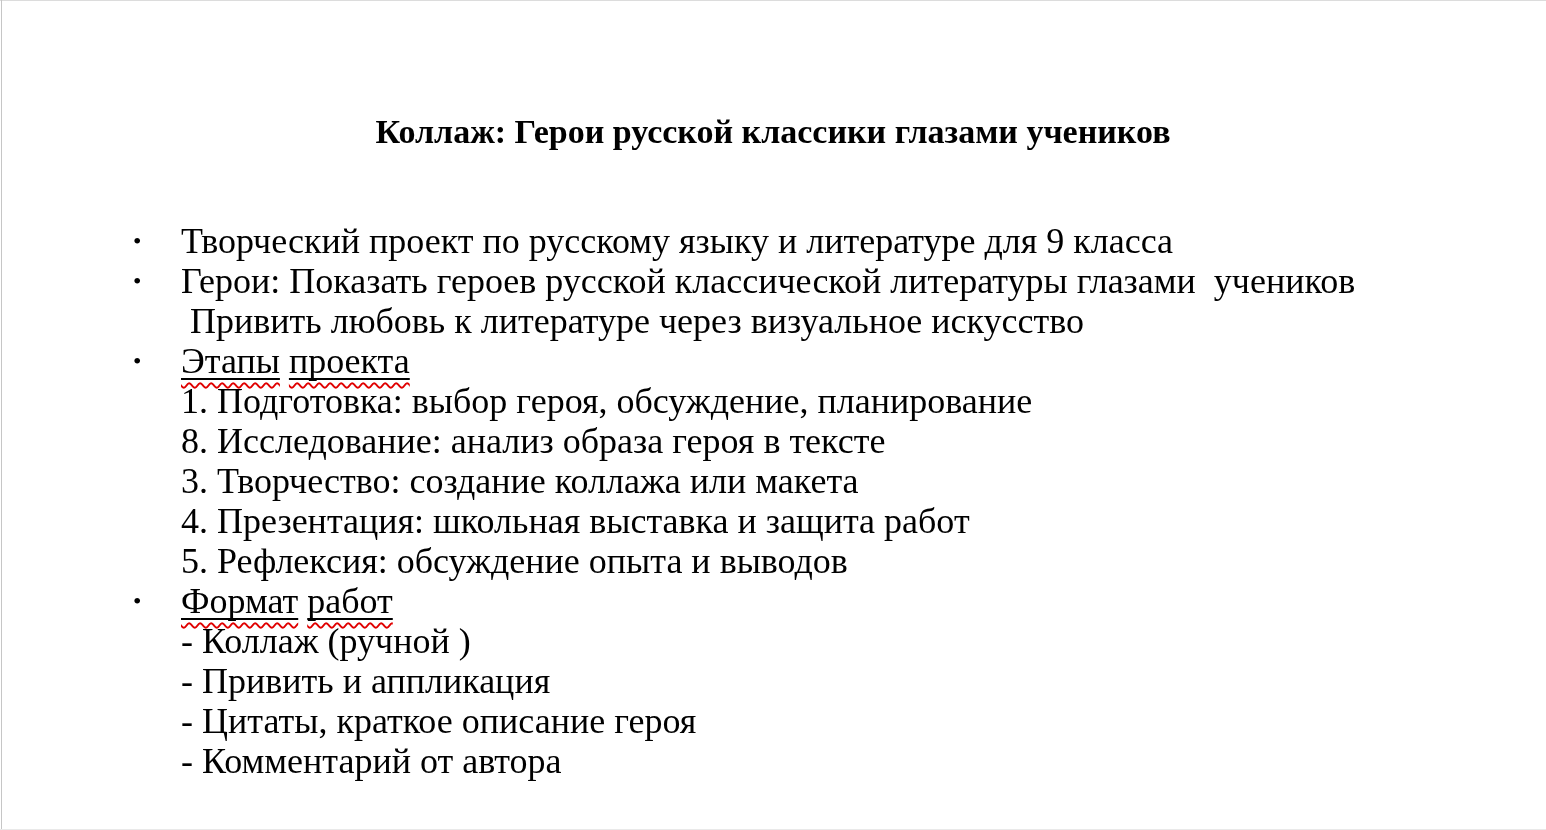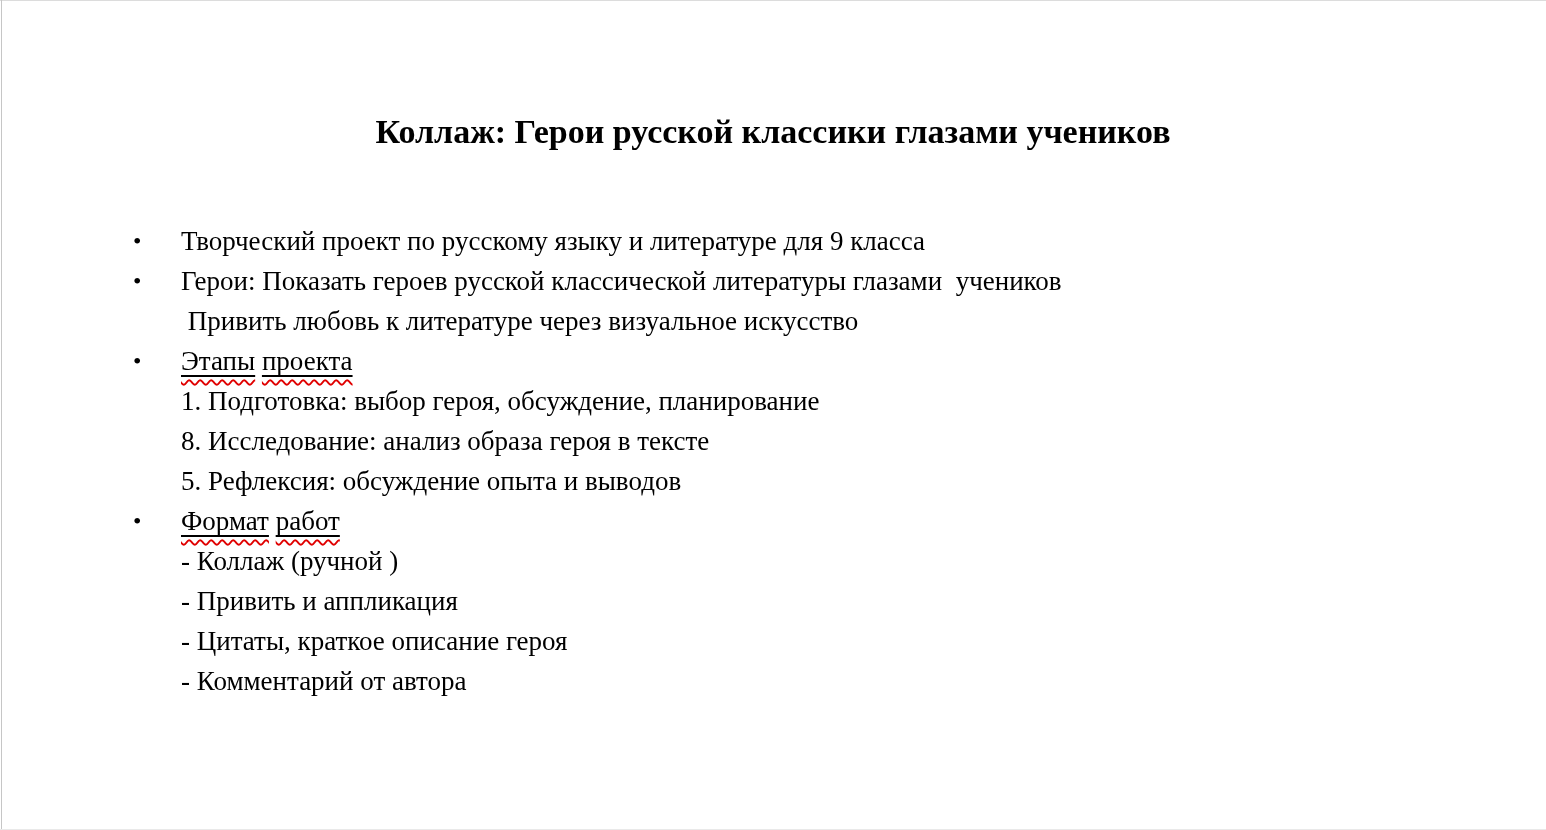--- a/index.html
+++ b/index.html
@@ -37,21 +37,21 @@
   }
   .item { display: flex; }
   .bullet {
     flex: 0 0 48px;
     width: 48px;
     font-size: 24px;
     line-height: 40px;
   }
   .content { flex: 1 1 auto; }
   .line {
-    font-size: 27px;
+    font-size: 36px;
     line-height: 40px;
     white-space: pre-wrap;
   }
   .u-solid {
     text-decoration: underline;
     text-decoration-color: #000000;
     text-decoration-thickness: 2px;
     text-underline-offset: 5px;
   }
   .u-wavy {
@@ -84,20 +84,22 @@
           <div class="line main">Герои: Показать героев русской классической литературы глазами  учеников</div>
           <div class="line sub"> Привить любовь к литературе через визуальное искусство</div>
         </div>
       </div>
       <div class="item">
         <span class="bullet">•</span>
         <div class="content">
           <div class="line main"><span class="u-solid"><span class="u-wavy">Этапы</span></span> <span class="u-solid"><span class="u-wavy">проекта</span></span></div>
           <div class="line sub">1. Подготовка: выбор героя, обсуждение, планирование</div>
           <div class="line sub">8. Исследование: анализ образа героя в тексте</div>
+          <div class="line sub">3. Творчество: создание коллажа или макета</div>
+          <div class="line sub">4. Презентация: школьная выставка и защита работ</div>
           <div class="line sub">5. Рефлексия: обсуждение опыта и выводов</div>
         </div>
       </div>
       <div class="item">
         <span class="bullet">•</span>
         <div class="content">
           <div class="line main"><span class="u-solid"><span class="u-wavy">Формат</span></span> <span class="u-solid"><span class="u-wavy">работ</span></span></div>
           <div class="line sub">- Коллаж (ручной )</div>
           <div class="line sub">- Привить и аппликация</div>
           <div class="line sub">- Цитаты, краткое описание героя</div>

